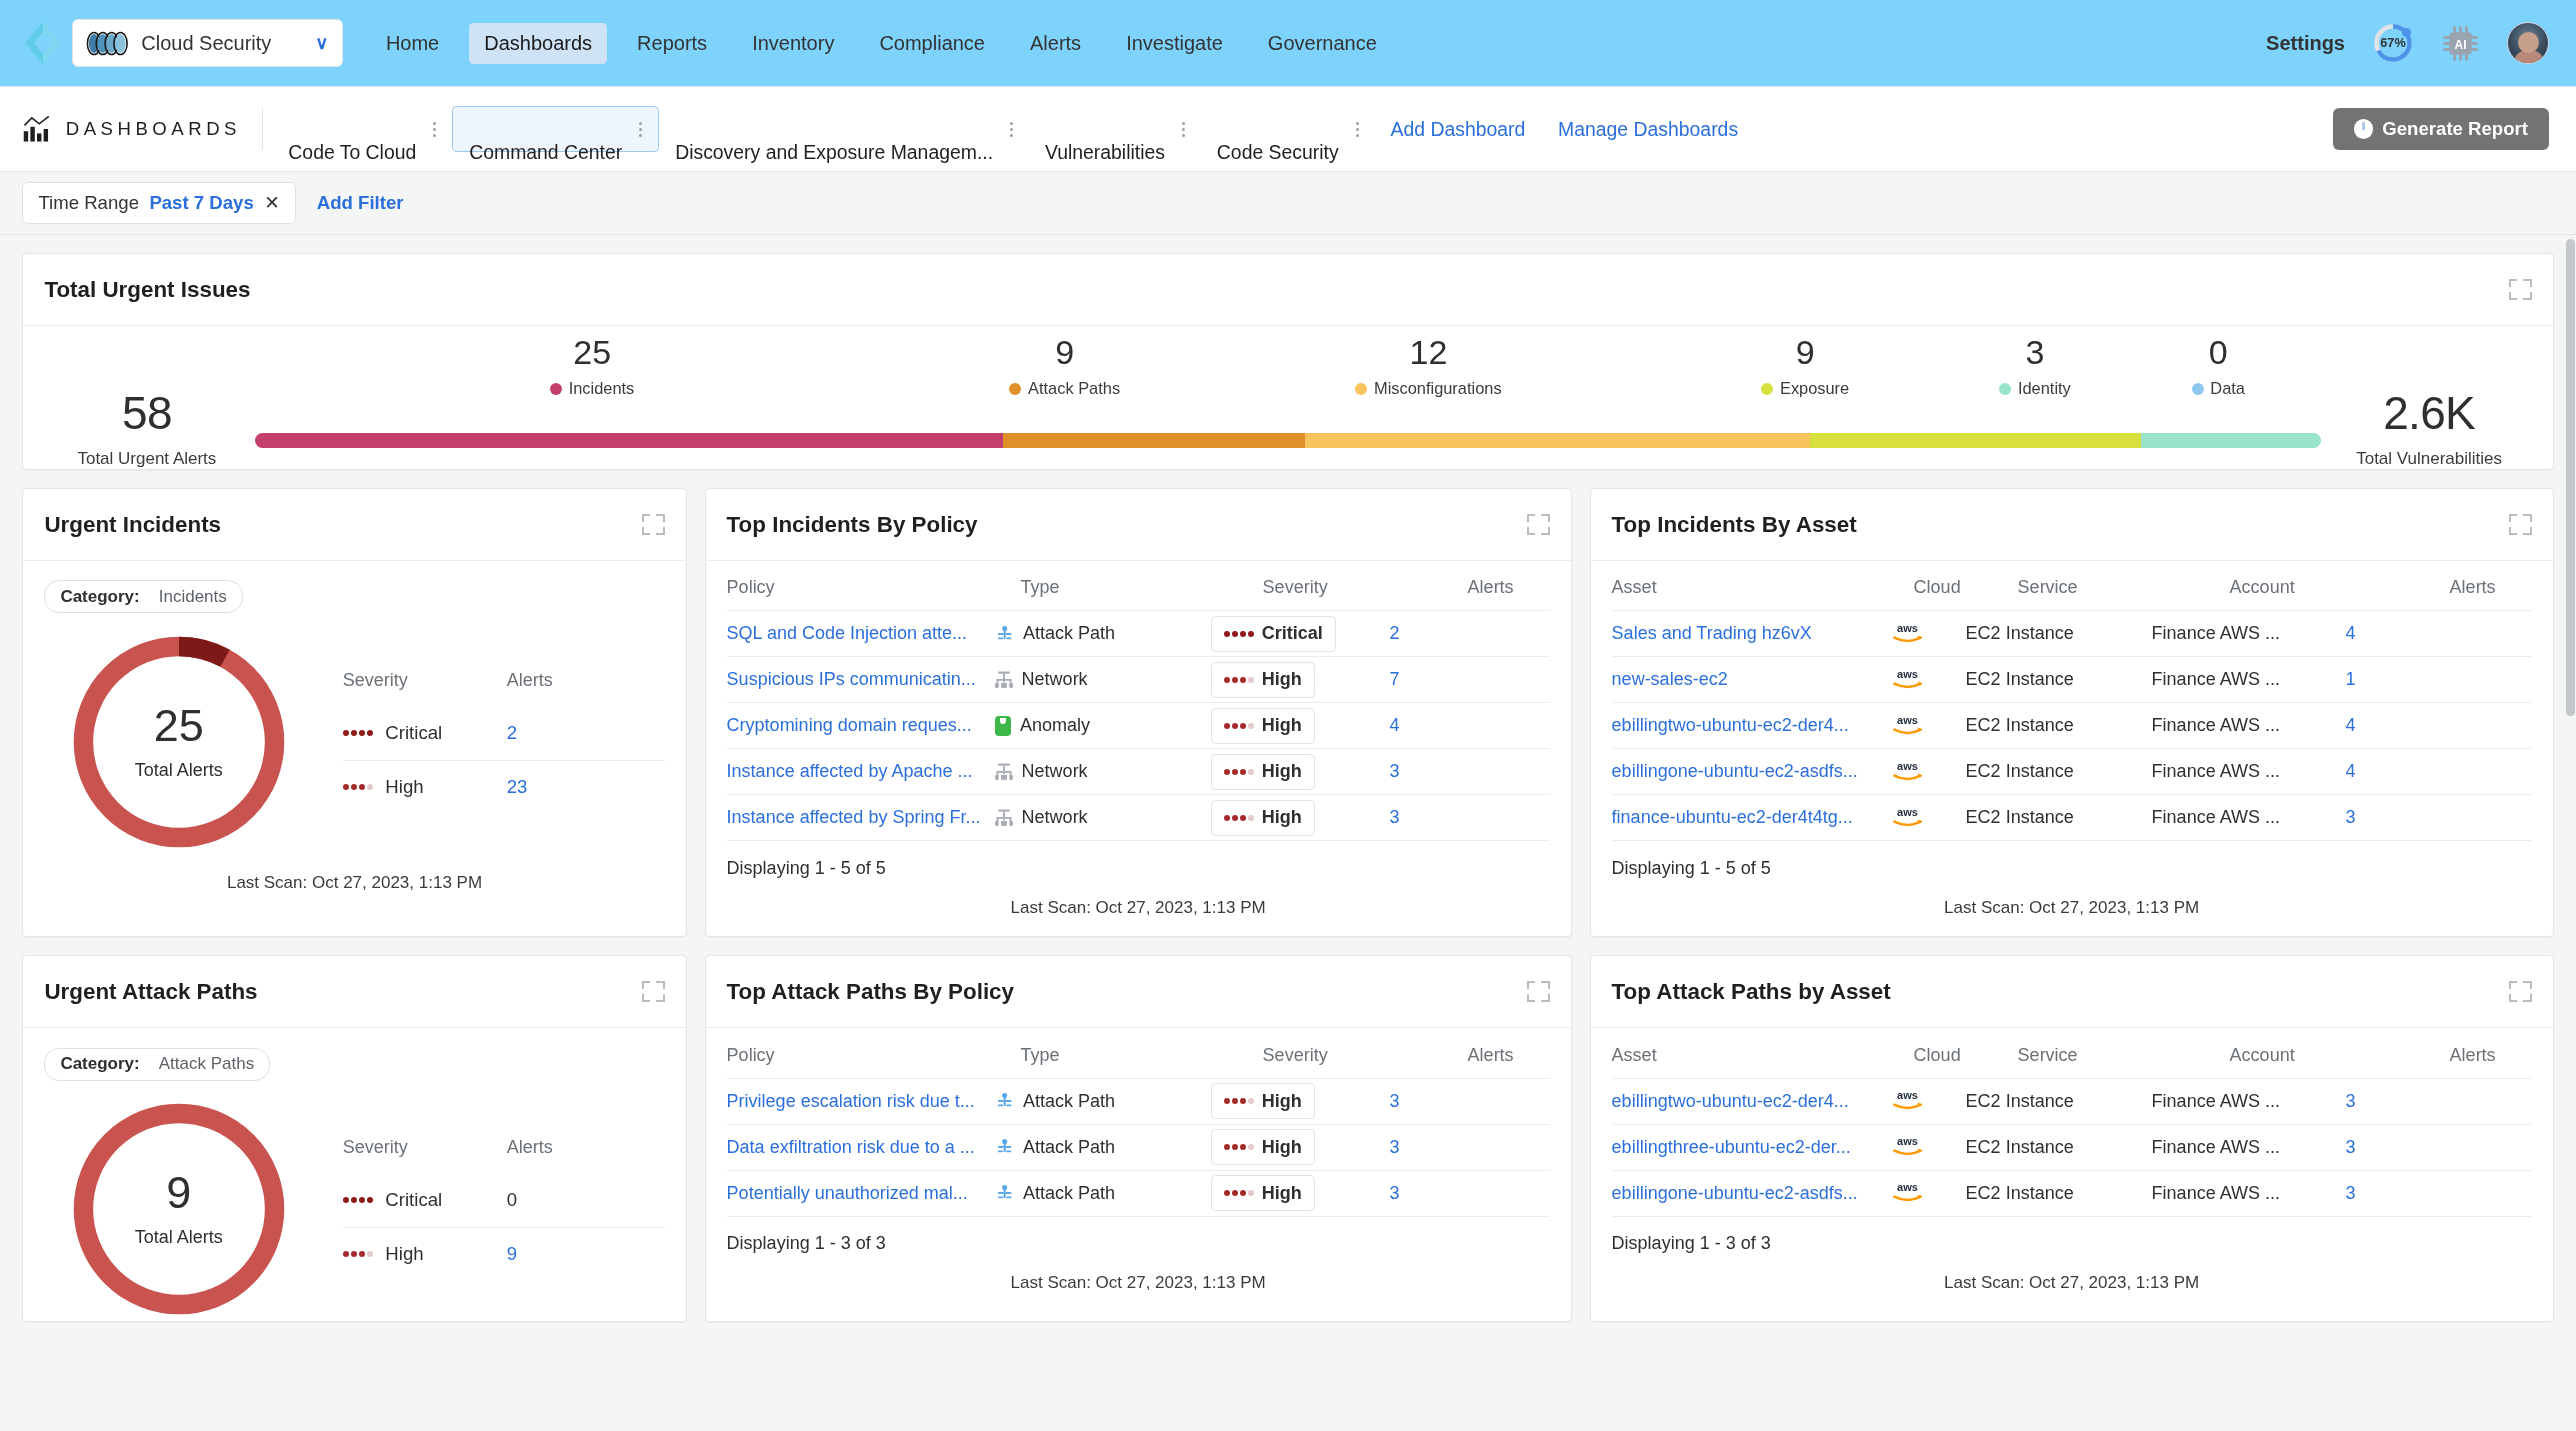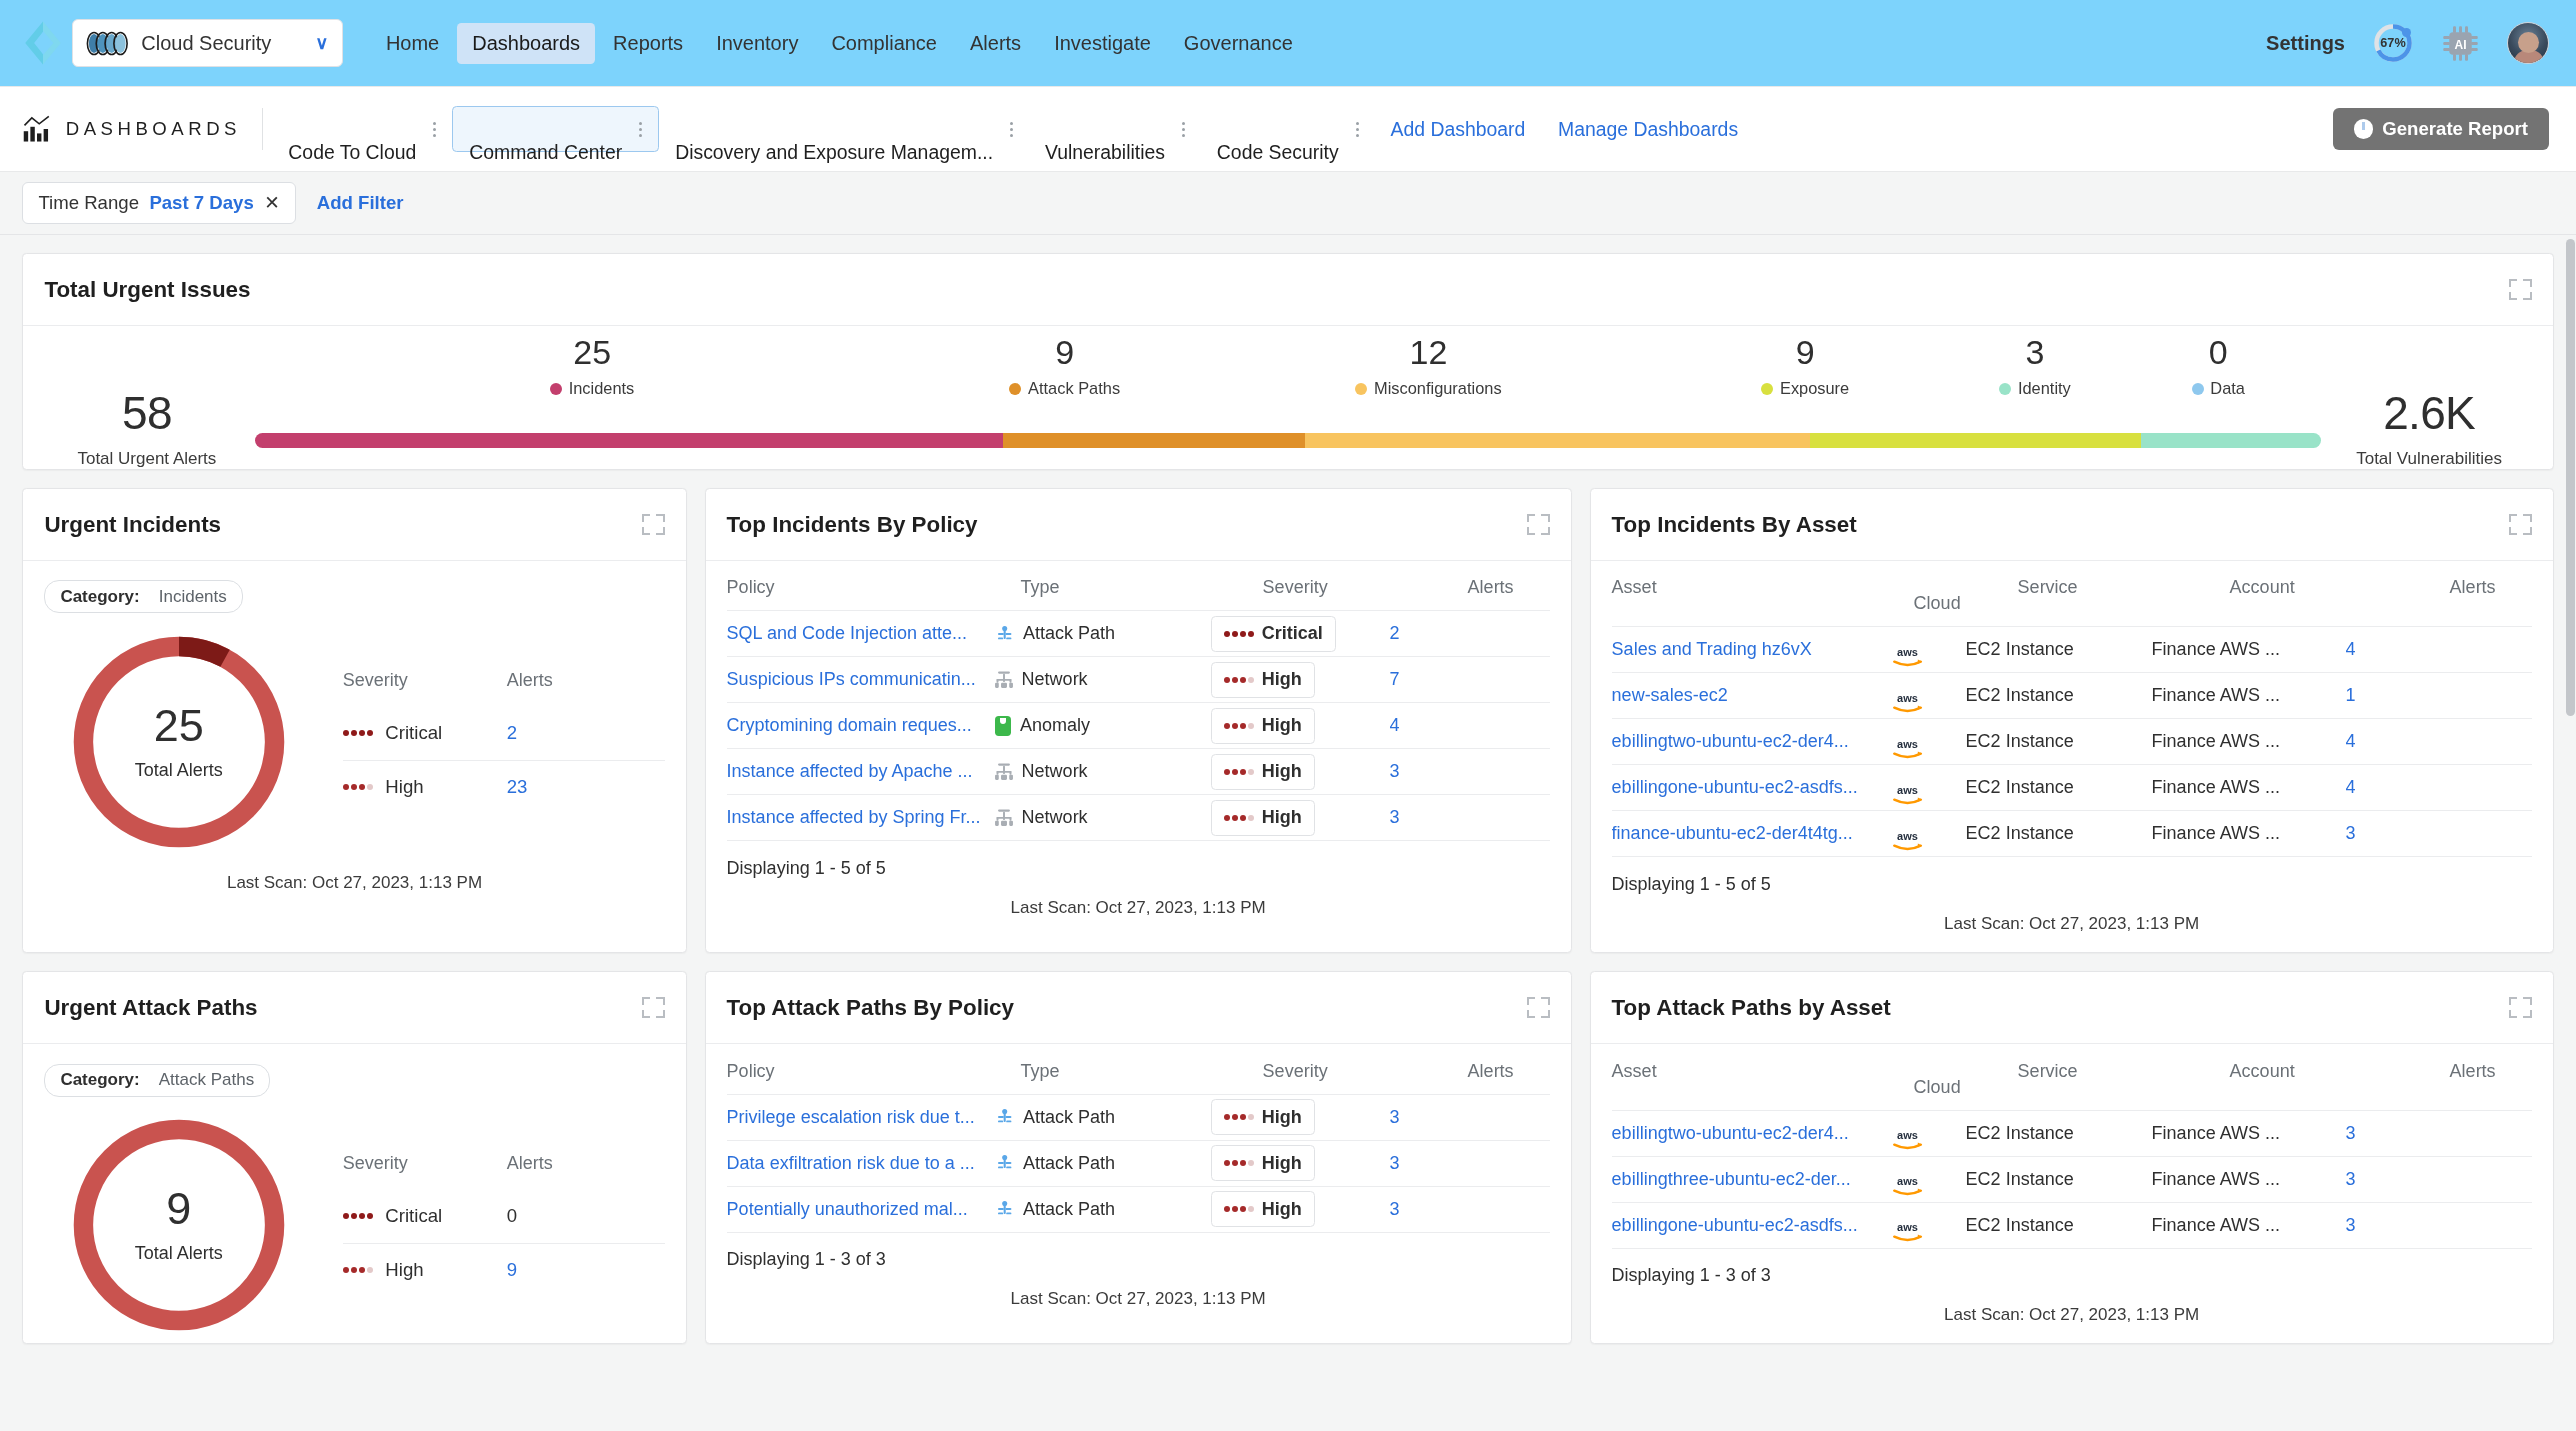--- a/index.html
+++ b/index.html
@@ -27,21 +27,21 @@
     border-radius: 6px;
     display: flex; align-items: center;
     padding: 0 13.4px 0 12px;
     margin-right: 28px;
     flex: 0 0 auto;
   }
   .tenant-logo { width: 46px; height: 25px; flex:0 0 auto; position: relative; }
   .tenant-name { font-size: 20px; color: #333333; margin-left: 10.4px; flex: 1; white-space: nowrap; }
   .chev { color: #2a6fdb; font-size: 18px; font-weight: bold; }
 
-  .navlinks { display: flex; align-items: center; gap: 3px; }
+  .navlinks { display: flex; align-items: center; gap: 15px; }
   .navlink {
     font-size: 20px; color: #333333;
     padding: 9px 15px; border-radius: 4.5px;
     white-space: nowrap; cursor: pointer;
   }
   .navlink.active { background: #cfe3f7; color: #1a1a1a; }
 
   .topnav-right {
     margin-left: auto; display: flex; align-items: center; gap: 27px;
   }
@@ -183,21 +183,21 @@
     font-size:18px; font-weight:700; color:#2f2f2f;
   }
   .displaying { font-size:18px; color:#2f2f2f; padding: 16.4px 0 0 0; }
 
   
   .c-policy { width: 268px; }
   .c-type   { width: 216px; }
   .c-sev    { width: 179px; }
   .c-alerts { width: 82px; }
   .c-asset  { width: 276px; }
-  .c-cloud  { width: 78px; margin-top: 16px; }
+  .c-cloud  { width: 78px; }
   .c-serv   { width: 186px; }
   .c-acct   { width: 194px; }
 
   
   .ic-attackpath { width:19.4px;height:19.4px;position:relative;flex:0 0 auto; }
   .ic-network { width:18px;height:19.4px;position:relative;flex:0 0 auto; }
   .ic-anomaly { width:16.4px;height:19.4px;border-radius:3.7px;background:#3cb84b;flex:0 0 auto;position:relative; }
   .ic-anomaly::after{content:'';position:absolute;left:5.2px;top:1.5px;width:6px;height:6.7px;background:#fff;border-radius:0 0 3px 3px;}
   .aws-logo { width:42px;height:25px;position:relative;flex:0 0 auto; }
 

